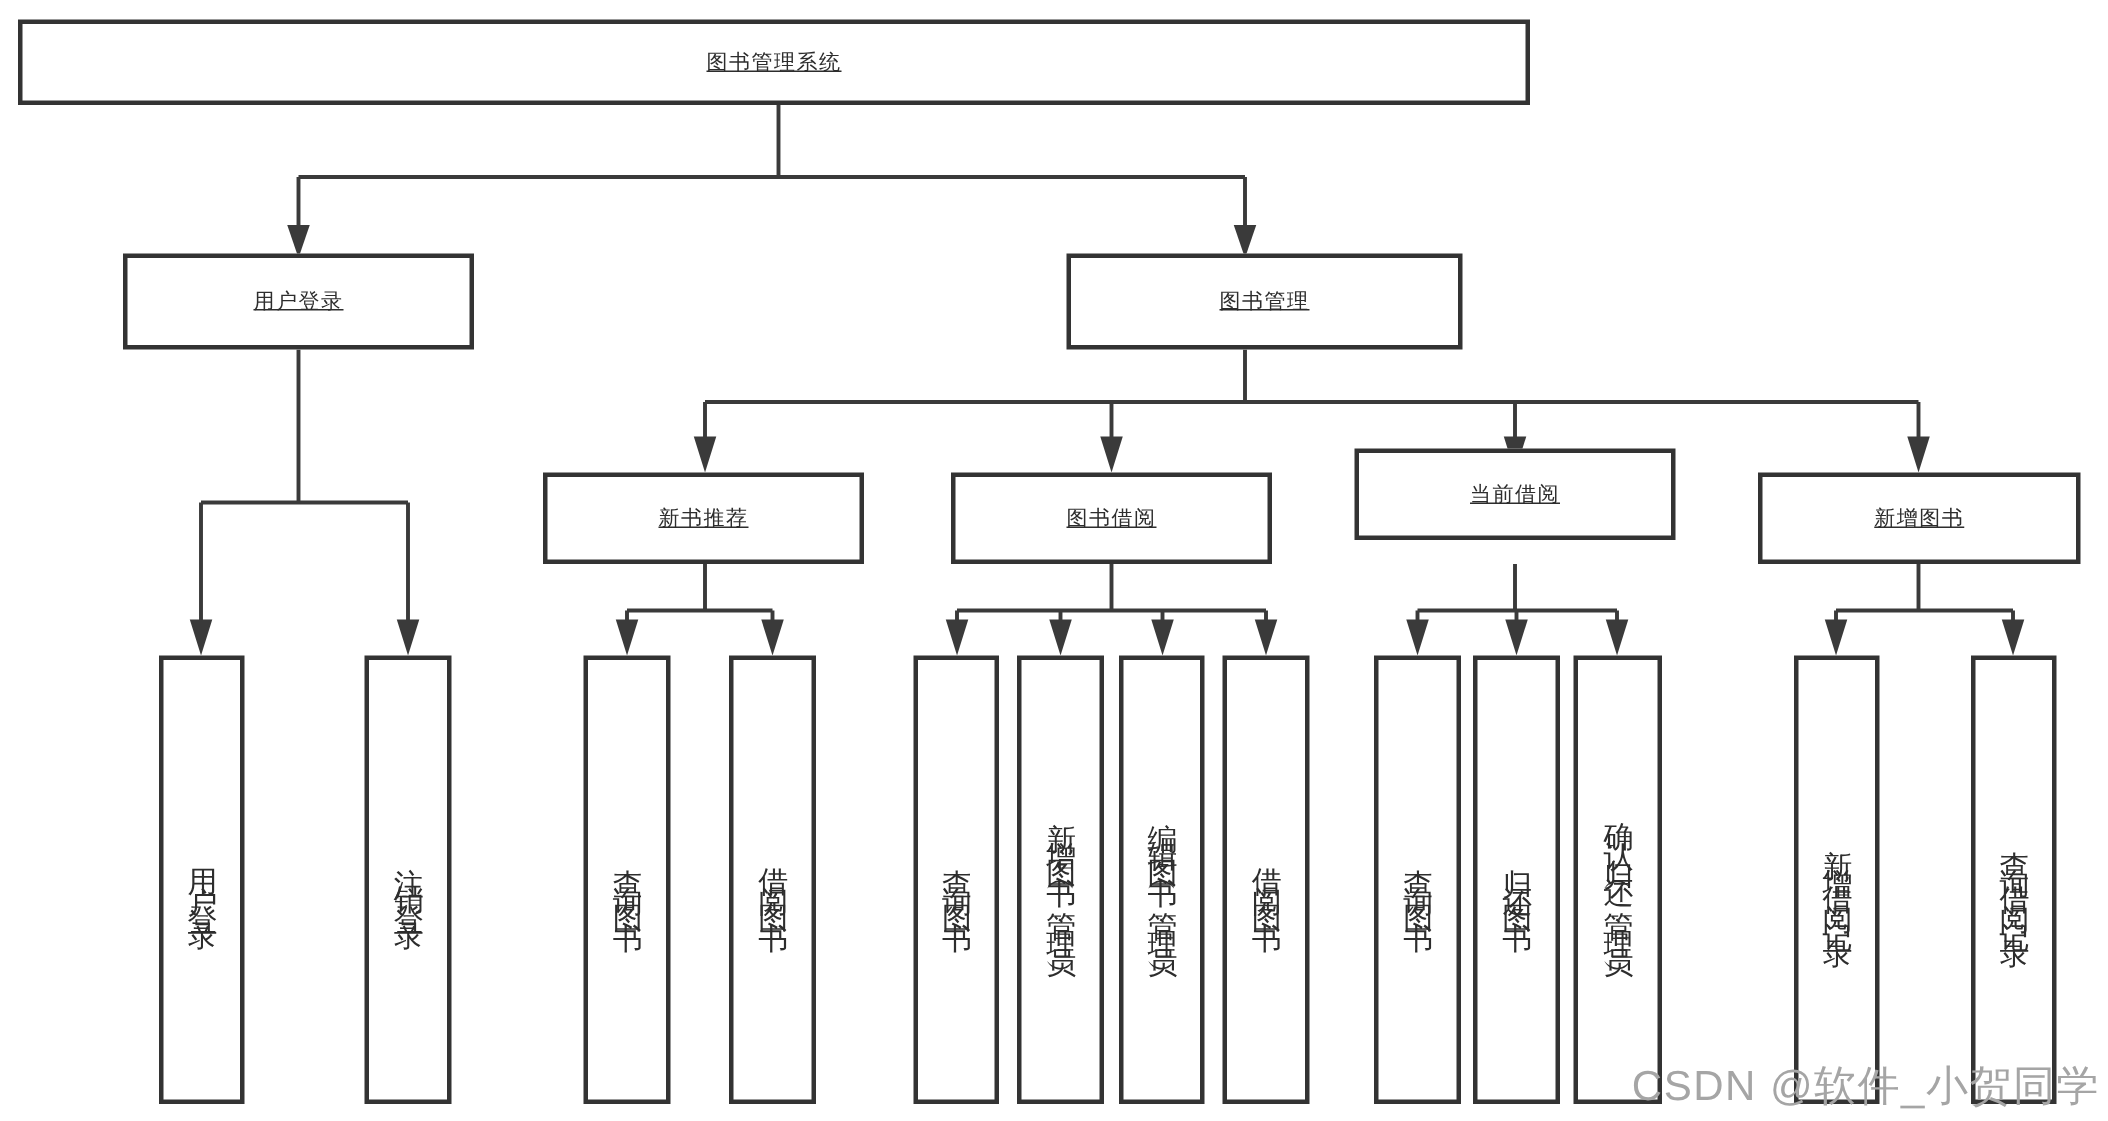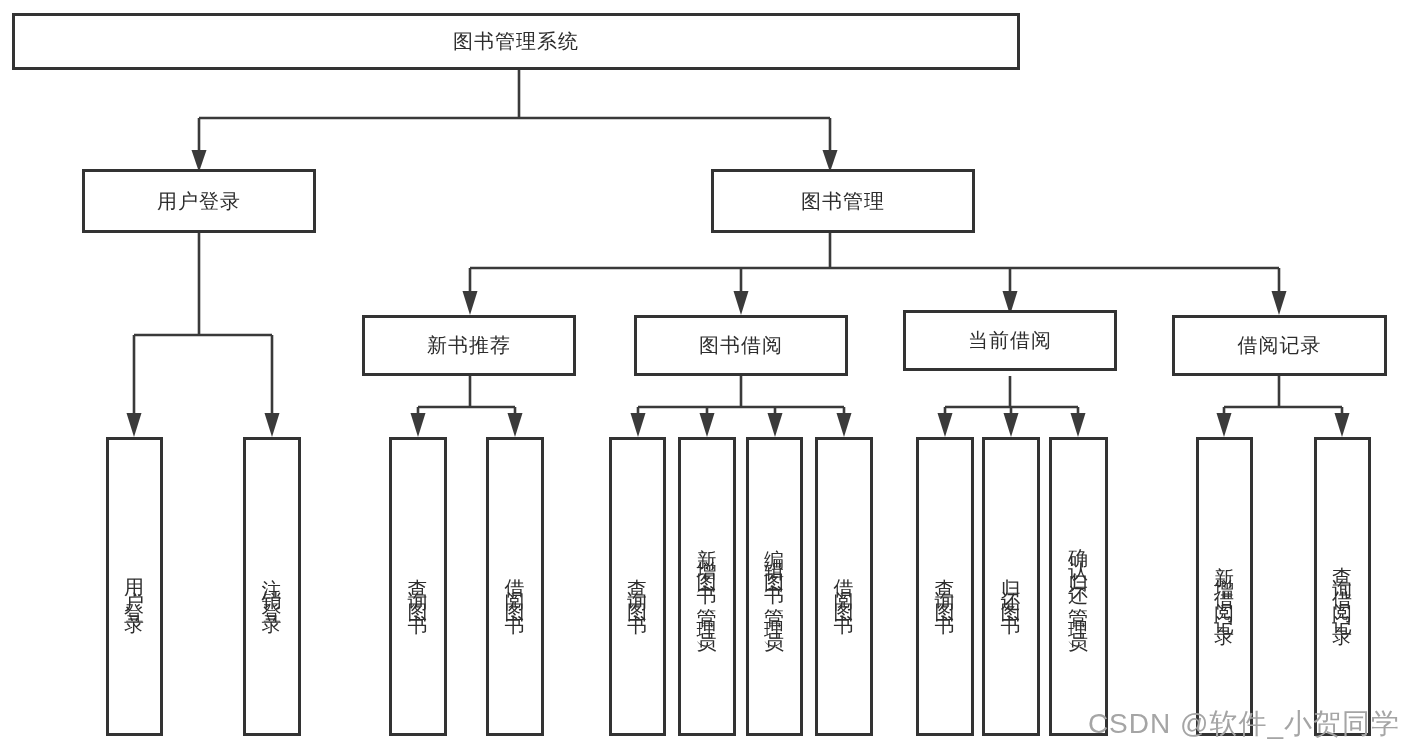--- a/index.html
+++ b/index.html
@@ -14,21 +14,21 @@
   svg.connectors path{stroke:var(--line,#3a3a3a);stroke-width:2.6;fill:none;}
   svg.connectors polygon{fill:var(--line,#3a3a3a);stroke:none;}
   .node{
     position:absolute;
     box-sizing:border-box;
     background:#ffffff;
     border:3px solid var(--border,#333333);
     display:flex;align-items:center;justify-content:center;
     color:var(--text,#2d2d2d);
   }
-  .h-node{font-size:20px;letter-spacing:1px;white-space:nowrap;}
+  .h-node{font-size:14px;letter-spacing:1px;white-space:nowrap;text-decoration:underline;}
   .v-node{
     writing-mode:vertical-rl;
     text-orientation:mixed;
     font-size:20px;
     line-height:1;
     letter-spacing:12px;
   }
   .watermark{
     position:absolute;
     right:5px;bottom:4px;
@@ -86,22 +86,22 @@
     </g>
   </svg>
 
   <div class="node h-node" style="left:12px;top:13px;width:1008px;height:57px;">图书管理系统</div>
 
   <div class="node h-node" style="left:82px;top:169px;width:234px;height:64px;">用户登录</div>
   <div class="node h-node" style="left:711px;top:169px;width:264px;height:64px;">图书管理</div>
 
   <div class="node h-node" style="left:634px;top:315px;width:214px;height:61px;">图书借阅</div>
   <div class="node h-node" style="left:362px;top:315px;width:214px;height:61px;">新书推荐</div>
-  <div class="node h-node" style="left:903px;top:310px;width:214px;height:61px;">当前借阅</div>
-  <div class="node h-node" style="left:1172px;top:315px;width:215px;height:61px;">借阅记录</div>
+  <div class="node h-node" style="left:903px;top:299px;width:214px;height:61px;">当前借阅</div>
+  <div class="node h-node" style="left:1172px;top:315px;width:215px;height:61px;">新增图书</div>
 
   <div class="node v-node" style="left:106px;top:437px;width:57px;height:299px;">用户登录</div>
   <div class="node v-node" style="left:243px;top:437px;width:58px;height:299px;">注销登录</div>
 
   <div class="node v-node" style="left:389px;top:437px;width:58px;height:299px;">查询图书</div>
   <div class="node v-node" style="left:486px;top:437px;width:58px;height:299px;">借阅图书</div>
 
   <div class="node v-node" style="left:609px;top:437px;width:57px;height:299px;">查询图书</div>
   <div class="node v-node" style="left:678px;top:437px;width:58px;height:299px;">新增图书（管理员）</div>
   <div class="node v-node" style="left:746px;top:437px;width:57px;height:299px;">编辑图书（管理员）</div>

